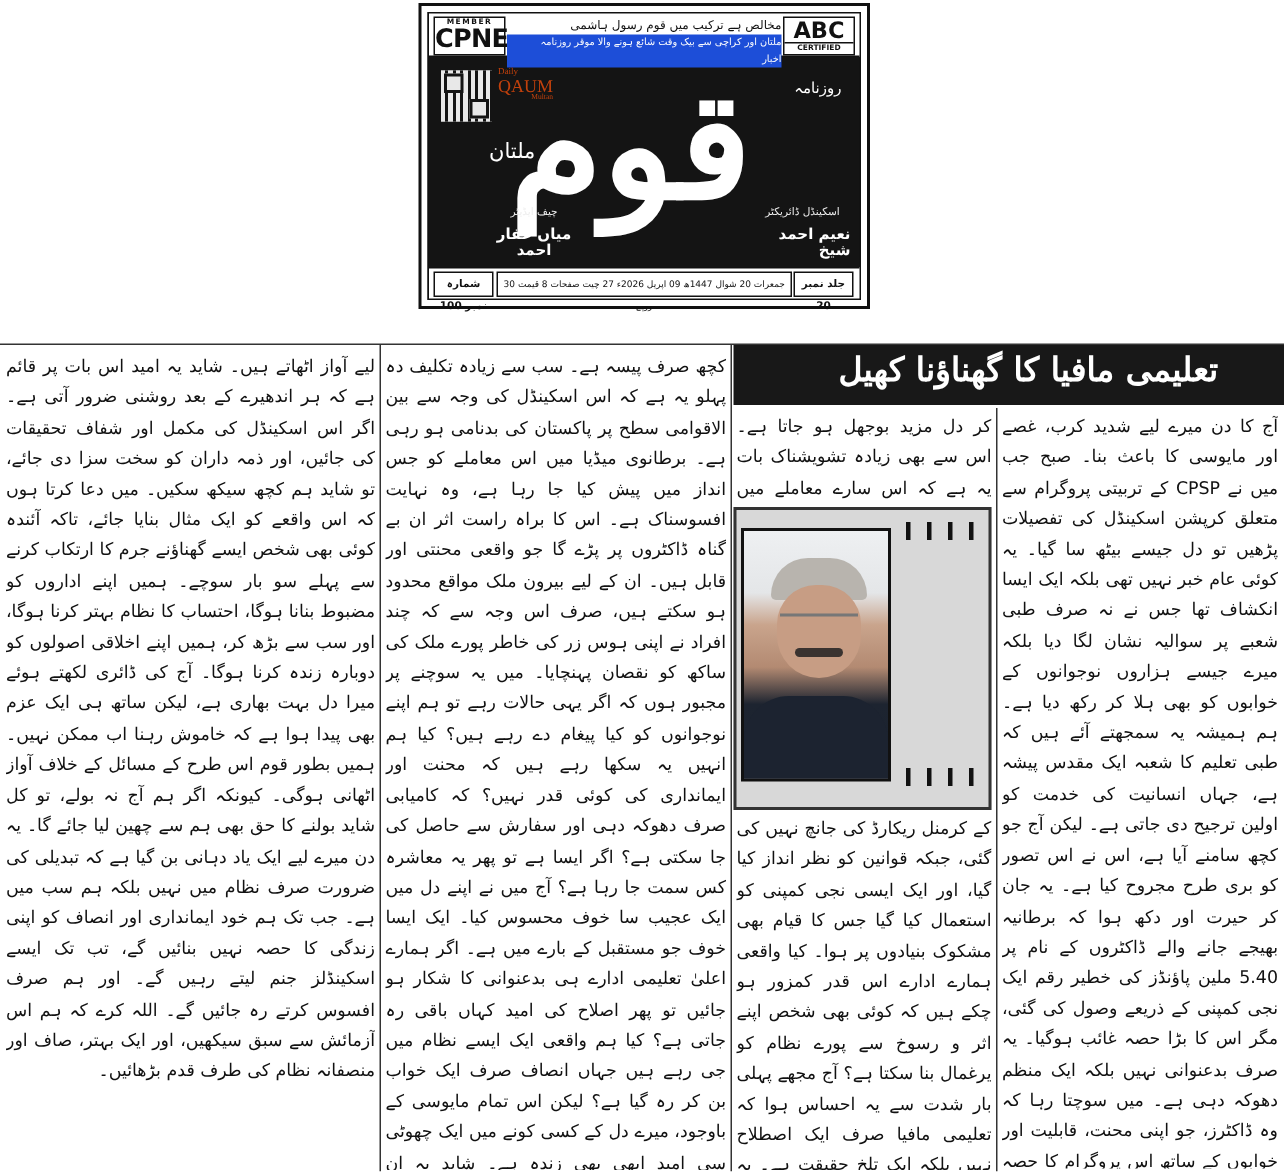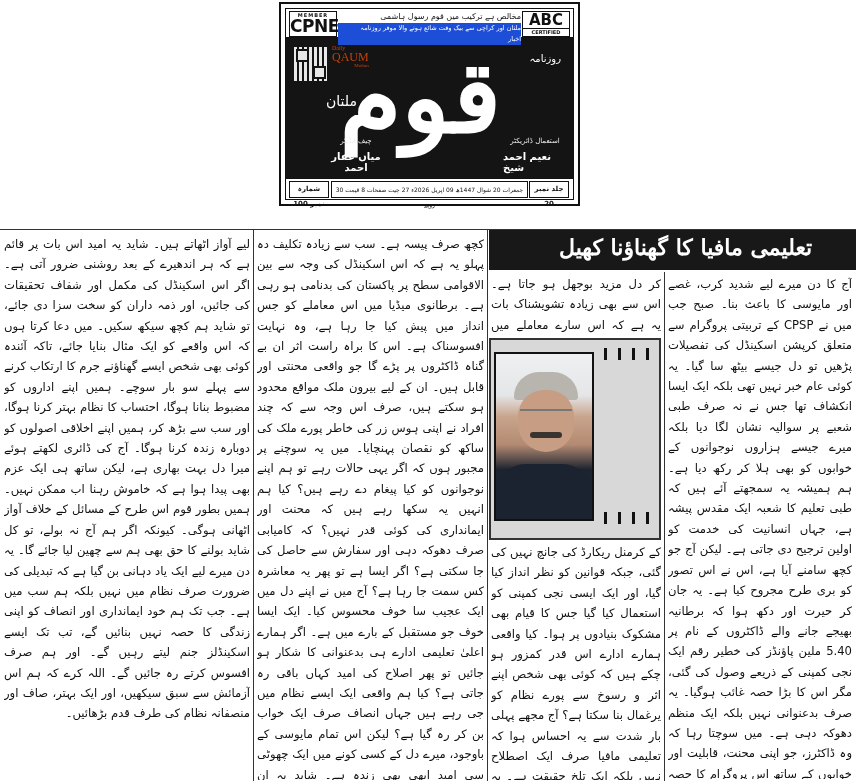--- a/index.html
+++ b/index.html
@@ -23,21 +23,21 @@
   .daily{position:absolute;left:46px;top:36px;color:#c2410c;font-family:Liberation Serif, serif;}
   .daily .d{font-size:6px;display:block;}
   .daily .q{font-size:12px;display:block;line-height:12px;}
   .daily .mu{font-size:5px;display:block;text-align:right;}
   .logo{position:absolute;left:95px;top:28px;width:120px;height:120px;color:#fff;font-size:100px;font-family:"DejaVu Serif",serif;font-weight:bold;text-align:center;line-height:120px;direction:rtl;}
   .roznama{position:absolute;right:12px;top:44px;color:#fff;font-size:10px;direction:rtl;}
   .multan{position:absolute;left:40px;top:84px;color:#fff;font-size:14px;direction:rtl;}
   .ce-lbl{position:absolute;left:42px;top:128px;color:#eee;font-size:7px;direction:rtl;width:56px;text-align:center;}
   .ce-name{position:absolute;left:38px;top:142px;color:#fff;font-size:10px;direction:rtl;width:64px;text-align:center;font-weight:bold;}
   .md-lbl{position:absolute;right:10px;top:128px;color:#eee;font-size:7px;direction:rtl;width:56px;text-align:center;}
-  .md-name{position:absolute;right:6px;top:142px;color:#fff;font-size:10px;direction:rtl;width:64px;text-align:left;font-weight:bold;}
+  .md-name{position:absolute;right:6px;top:142px;color:#fff;font-size:10px;direction:rtl;width:64px;text-align:right;font-weight:bold;}
   .info{position:absolute;left:0;right:0;bottom:0;height:20px;background:#fff;border-top:1px solid #111;}
   .info .vol{position:absolute;right:4px;top:2px;width:38px;height:15px;border:1px solid #111;font-size:7px;line-height:15px;text-align:center;direction:rtl;font-weight:bold;}
   .info .iss{position:absolute;left:3px;top:2px;width:38px;height:15px;border:1px solid #111;font-size:7px;line-height:15px;text-align:center;direction:rtl;font-weight:bold;}
   .info .date{position:absolute;left:45px;right:45px;top:2px;height:15px;border:1px solid #111;font-size:6px;line-height:15px;text-align:center;direction:rtl;}
   .rule-v{position:absolute;width:1px;background:#333;}
   .rule-h{position:absolute;height:1px;background:#333;}
   .headline{position:absolute;left:489px;top:230px;width:367px;height:40px;background:#181818;color:#fff;}
   .headline span{position:absolute;left:70px;top:4px;font-size:22px;font-weight:bold;direction:rtl;font-family:"DejaVu Serif",serif;}
   .col{position:absolute;direction:rtl;text-align:justify;font-size:11.6px;line-height:20.4px;font-family:"DejaVu Sans",sans-serif;overflow:hidden;}
   .col p{margin:0;}
@@ -77,21 +77,21 @@
     <div class="daily">
       <span class="d">Daily</span>
       <span class="q">QAUM</span>
       <span class="mu">Multan</span>
     </div>
     <div class="logo">قوم</div>
     <div class="roznama">روزنامہ</div>
     <div class="multan">ملتان</div>
     <div class="ce-lbl">چیف ایڈیٹر</div>
     <div class="ce-name">میاں غفار احمد</div>
-    <div class="md-lbl">استعمال ڈائریکٹر</div>
+    <div class="md-lbl">اسکینڈل ڈائریکٹر</div>
     <div class="md-name">نعیم احمد شیخ</div>
     <div class="info">
       <div class="vol">جلد نمبر 20</div>
       <div class="date">جمعرات 20 شوال 1447ھ 09 اپریل 2026ء 27 چیت صفحات 8 قیمت 30 روپے</div>
       <div class="iss">شمارہ نمبر 100</div>
     </div>
   </div>
 </div>
 
 <div class="rule-v" style="left:253px;top:230px;height:551px;"></div>

